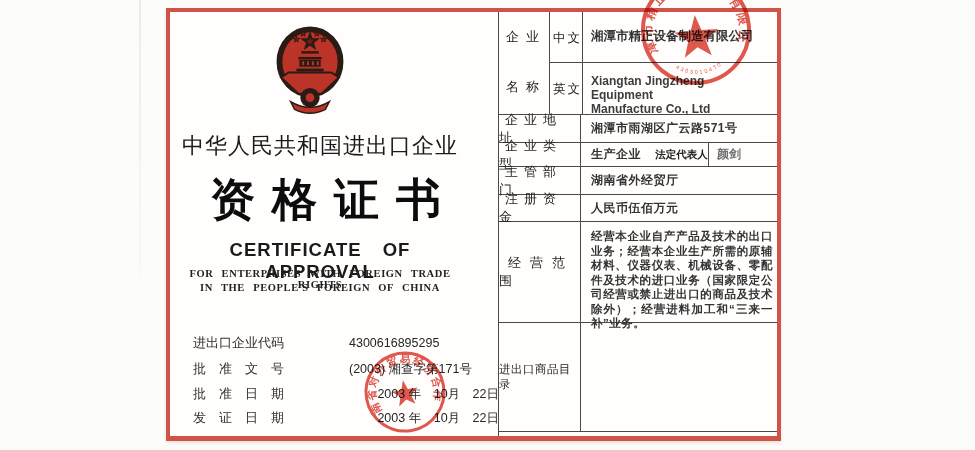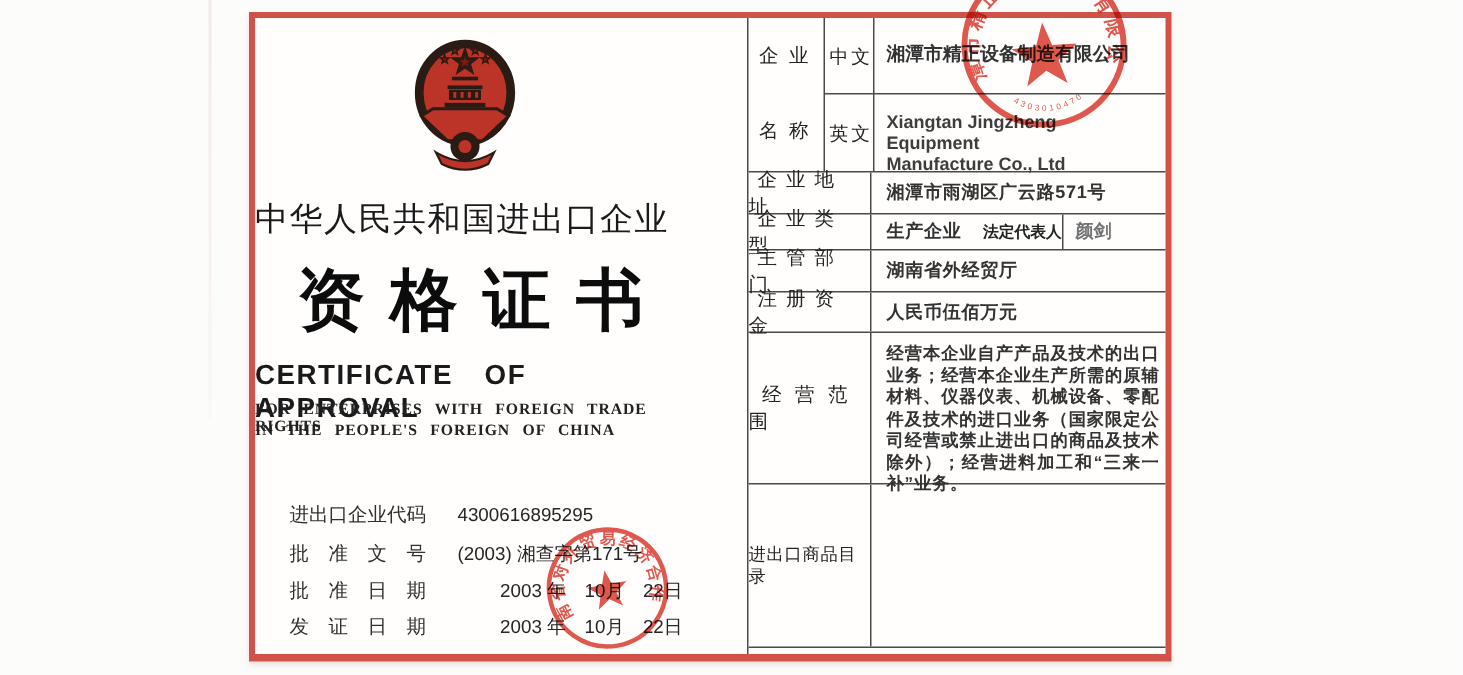--- a/index.html
+++ b/index.html
@@ -11,31 +11,31 @@
   }
   
   .scan-line{position:absolute;left:139px;top:0;width:2px;height:62%;
     background:linear-gradient(#f1e9e6,#fbf8f6);}
   
   .cert{position:absolute;left:166px;top:8px;width:615px;height:433px;
     box-sizing:border-box;border:4px solid #d15249;border-bottom-width:5px;
     background:#fffefd;box-shadow:0 2px 3px rgba(190,150,140,.25);}
   .cert *{box-sizing:border-box;}
   
-  .lp-text{position:absolute;left:0;width:300px;text-align:left;color:#161616;}
+  .lp-text{position:absolute;left:0;width:300px;text-align:center;color:#161616;}
   .emblem{position:absolute;left:103px;top:12px;width:74px;height:95px;}
   .title-cn{top:119px;font-size:22px;letter-spacing:1px;color:#1a1a1a;}
   .title-main{top:158px;font-size:45px;font-weight:bold;letter-spacing:17px;
     padding-left:28px;color:#0c0c0c;}
   .title-en{top:227px;font-family:Liberation Sans, sans-serif;font-size:18.5px;
     font-weight:bold;word-spacing:15px;letter-spacing:1px;color:#1a1a1a;}
   .sub-en{font-family:"Liberation Serif",serif;font-size:10.5px;font-weight:bold;
     word-spacing:5px;letter-spacing:.6px;color:#222;}
   .sub-en1{top:256px;} .sub-en2{top:270px;}
-  .meta-row{position:absolute;left:23px;display:flex;align-items:baseline;height:18px;}
+  .meta-row{position:absolute;left:23px;display:flex;align-items:baseline;height:18px;gap:44px;}
   .meta-label{display:inline-block;width:112px;font-size:13px;color:#303030;white-space:nowrap;}
   .meta-label.spread{letter-spacing:13px;}
   .meta-value{font-size:12.5px;font-weight:normal;color:#262626;white-space:nowrap;}
   .meta-value.date{display:inline-block;width:150px;text-align:right;}
   
   .tbl{position:absolute;left:328px;top:0;width:279px;height:424px;
     border-left:1.5px solid #4a4a4a;}
   .row{position:absolute;left:0;right:0;border-bottom:1.2px solid #4a4a4a;}
   .r1{top:0;height:103px;} .r2{top:103px;height:28px;} .r3{top:131px;height:24px;text-decoration:underline;}
   .r4{top:155px;height:28px;} .r5{top:183px;height:27px;} .r6{top:210px;height:101px;}

